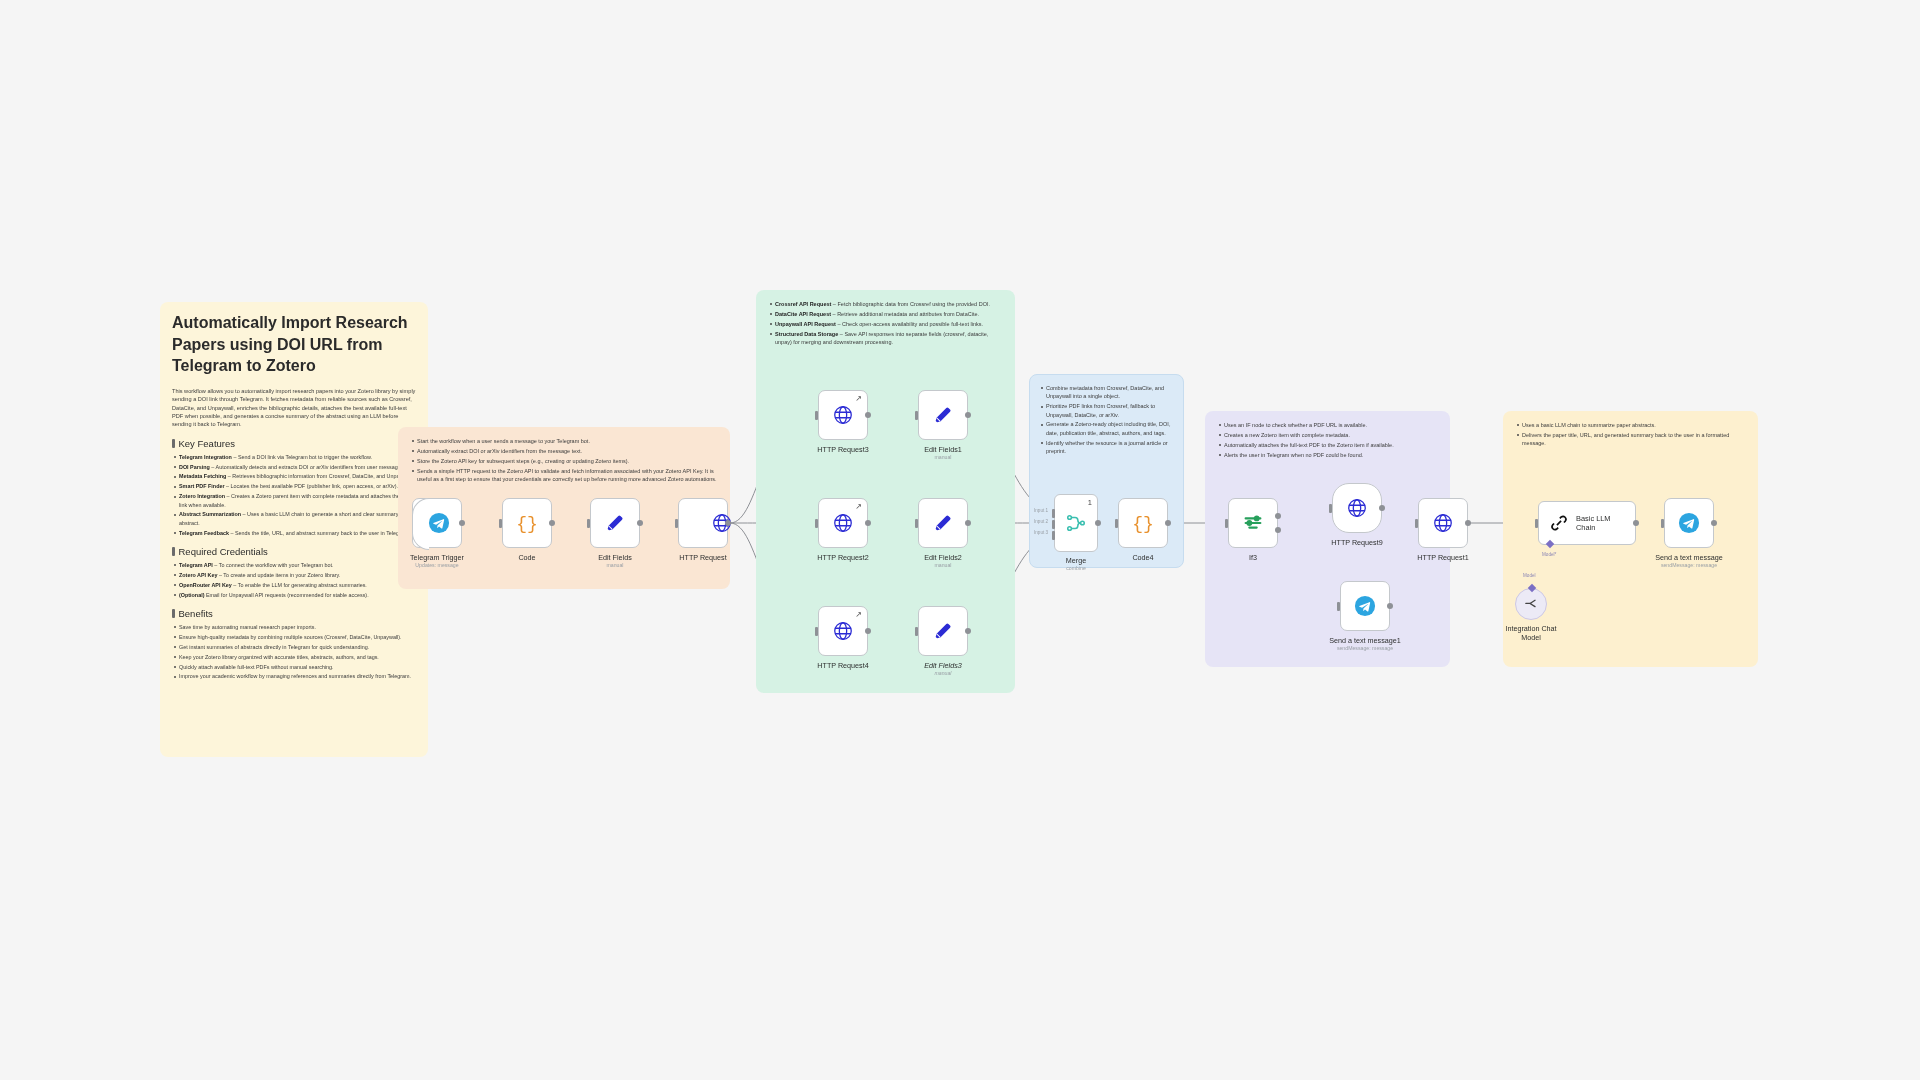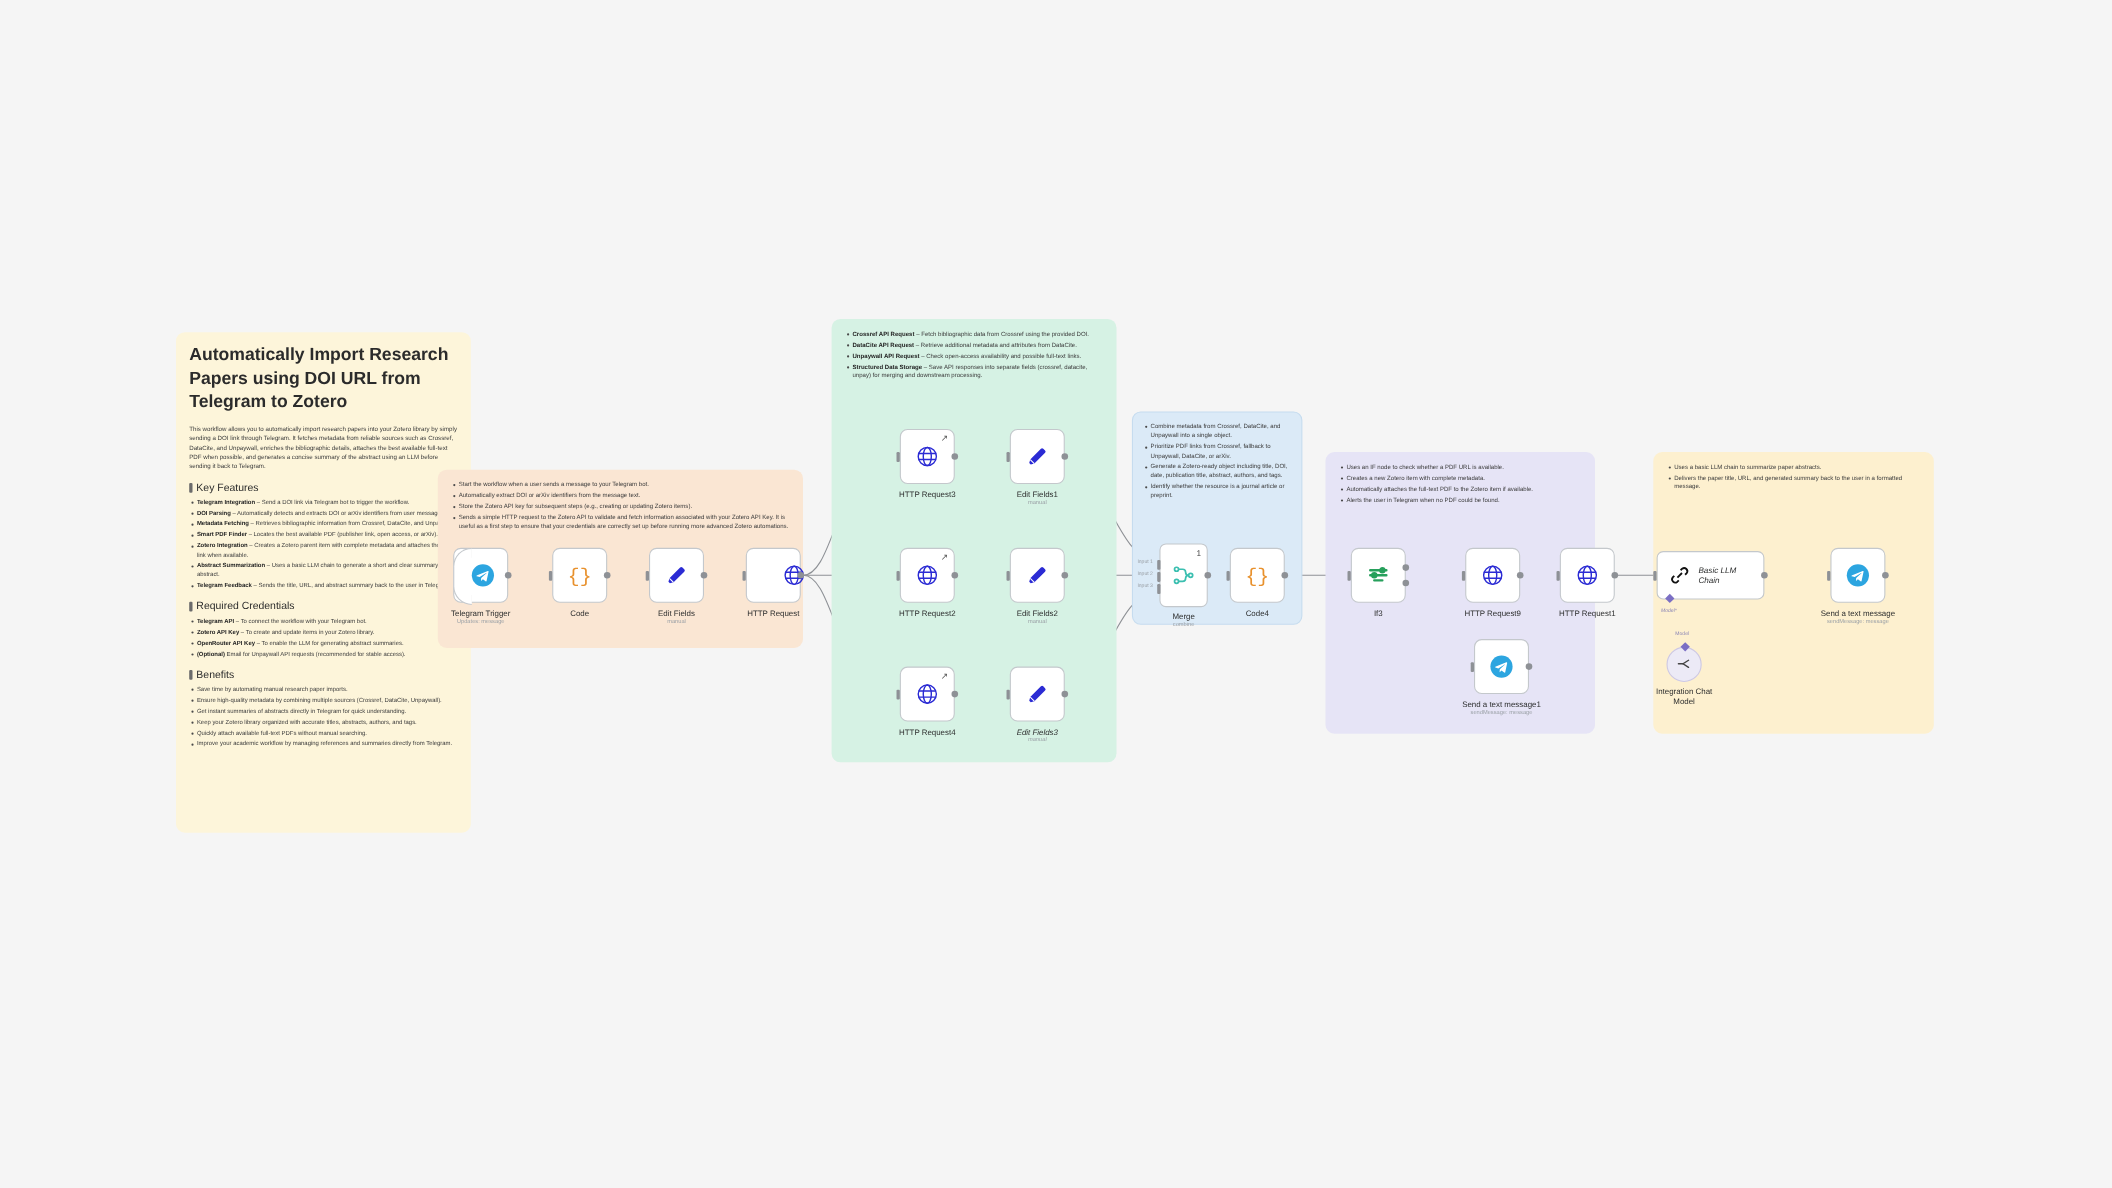--- a/index.html
+++ b/index.html
@@ -432,21 +432,21 @@
         <circle cx="16" cy="7" r="2" fill="#27a05c"></circle>
           <circle cx="8" cy="12" r="2" fill="#27a05c"></circle>
       </svg>
     </span>
     <span class="dot-in"></span>
     <span class="dot-out" style="top:36%;"></span>
     <span class="dot-out" style="top:64%;"></span>
     <span class="node-label">If3</span>
   </div>
 
-  <div class="node" style="left:1332px; top:498px;">
+  <div class="node" style="left:1332px; top:483px;border-radius:17px;">
     <span class="glyph">
       <svg width="22" height="22" viewBox="0 0 24 24" fill="none" stroke="#2b2bd4" stroke-width="1.4">
           <circle cx="12" cy="12" r="9"></circle>
           <ellipse cx="12" cy="12" rx="4" ry="9"></ellipse>
           <path d="M3.3 9h17.4M3.3 15h17.4"></path>
         </svg>
     </span>
     <span class="dot-in"></span>
     <span class="dot-out"></span>
     <span class="node-label">HTTP Request9</span>
@@ -471,21 +471,21 @@
           <circle cx="12" cy="12" r="11" fill="#2ca5e0"></circle>
           <path d="M5.8 12.1l11-4.3c.5-.2 1 .1.8.8l-1.9 8.9c-.1.6-.5.7-1 .4l-2.7-2-1.3 1.3c-.2.2-.3.3-.6.3l.2-2.9 5.2-4.7c.2-.2 0-.3-.3-.1l-6.4 4-2.8-.9c-.6-.2-.6-.6.1-.8z" fill="#fff"></path>
         </svg>
     </span>
     <span class="dot-in"></span>
     <span class="dot-out"></span>
     <span class="node-label">Send a text message1</span>
     <span class="node-sub">sendMessage: message</span>
   </div>
 
-  <div class="node-wide" style="left:1506px; top:501px;font-style:italic;">
+  <div class="node-wide" style="left:1538px; top:501px;">
     <span class="glyph">
       <svg width="20" height="20" viewBox="0 0 24 24" fill="none" stroke="#111" stroke-width="2">
         <path d="M9.5 14.5l5-5"></path>
         <path d="M13 6.5l1.7-1.7a3.5 3.5 0 014.9 4.9L17.9 11.4"></path>
         <path d="M11 17.5l-1.7 1.7a3.5 3.5 0 01-4.9-4.9L6.1 12.6"></path>
       </svg>
     </span>
     <span class="wlabel">Basic LLM Chain</span>
     <span class="dot-in"></span>
     <span class="dot-out"></span>

